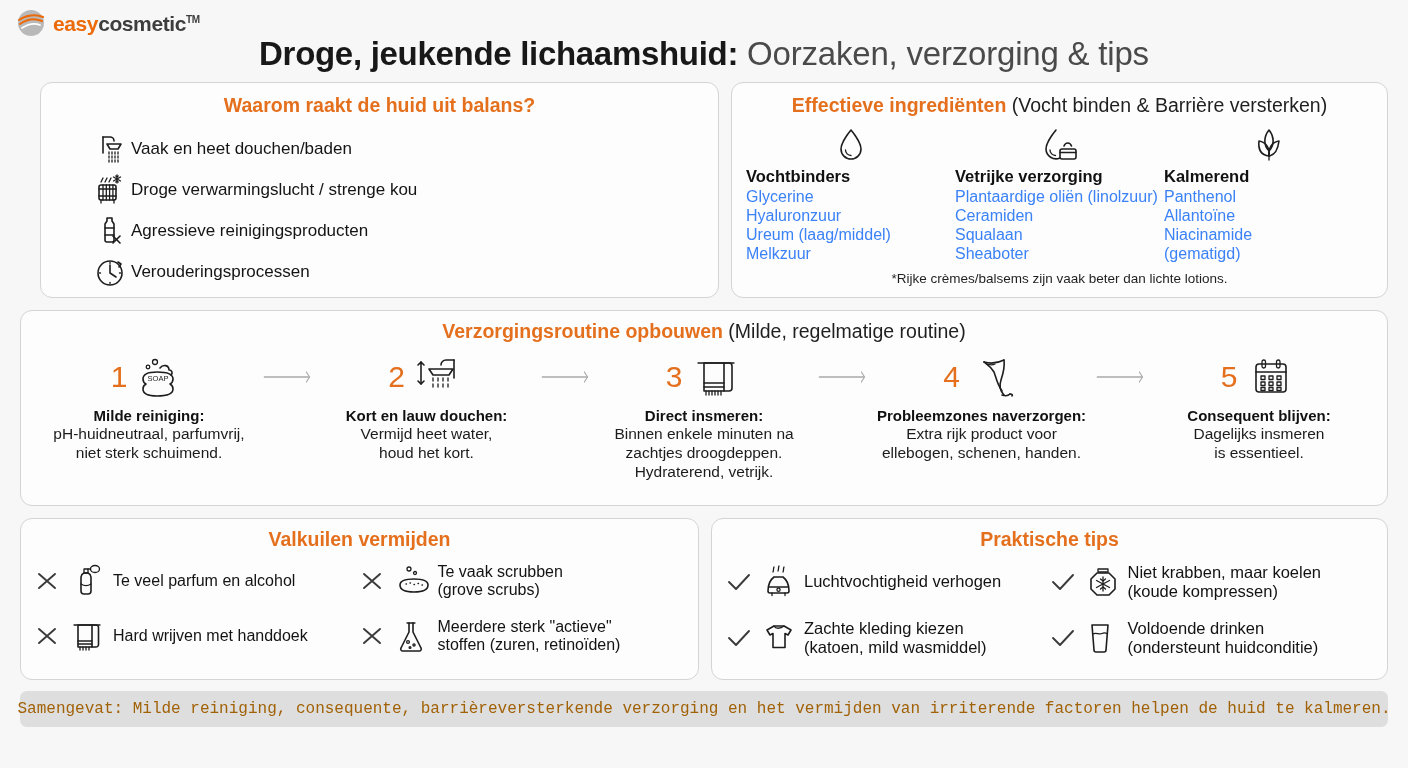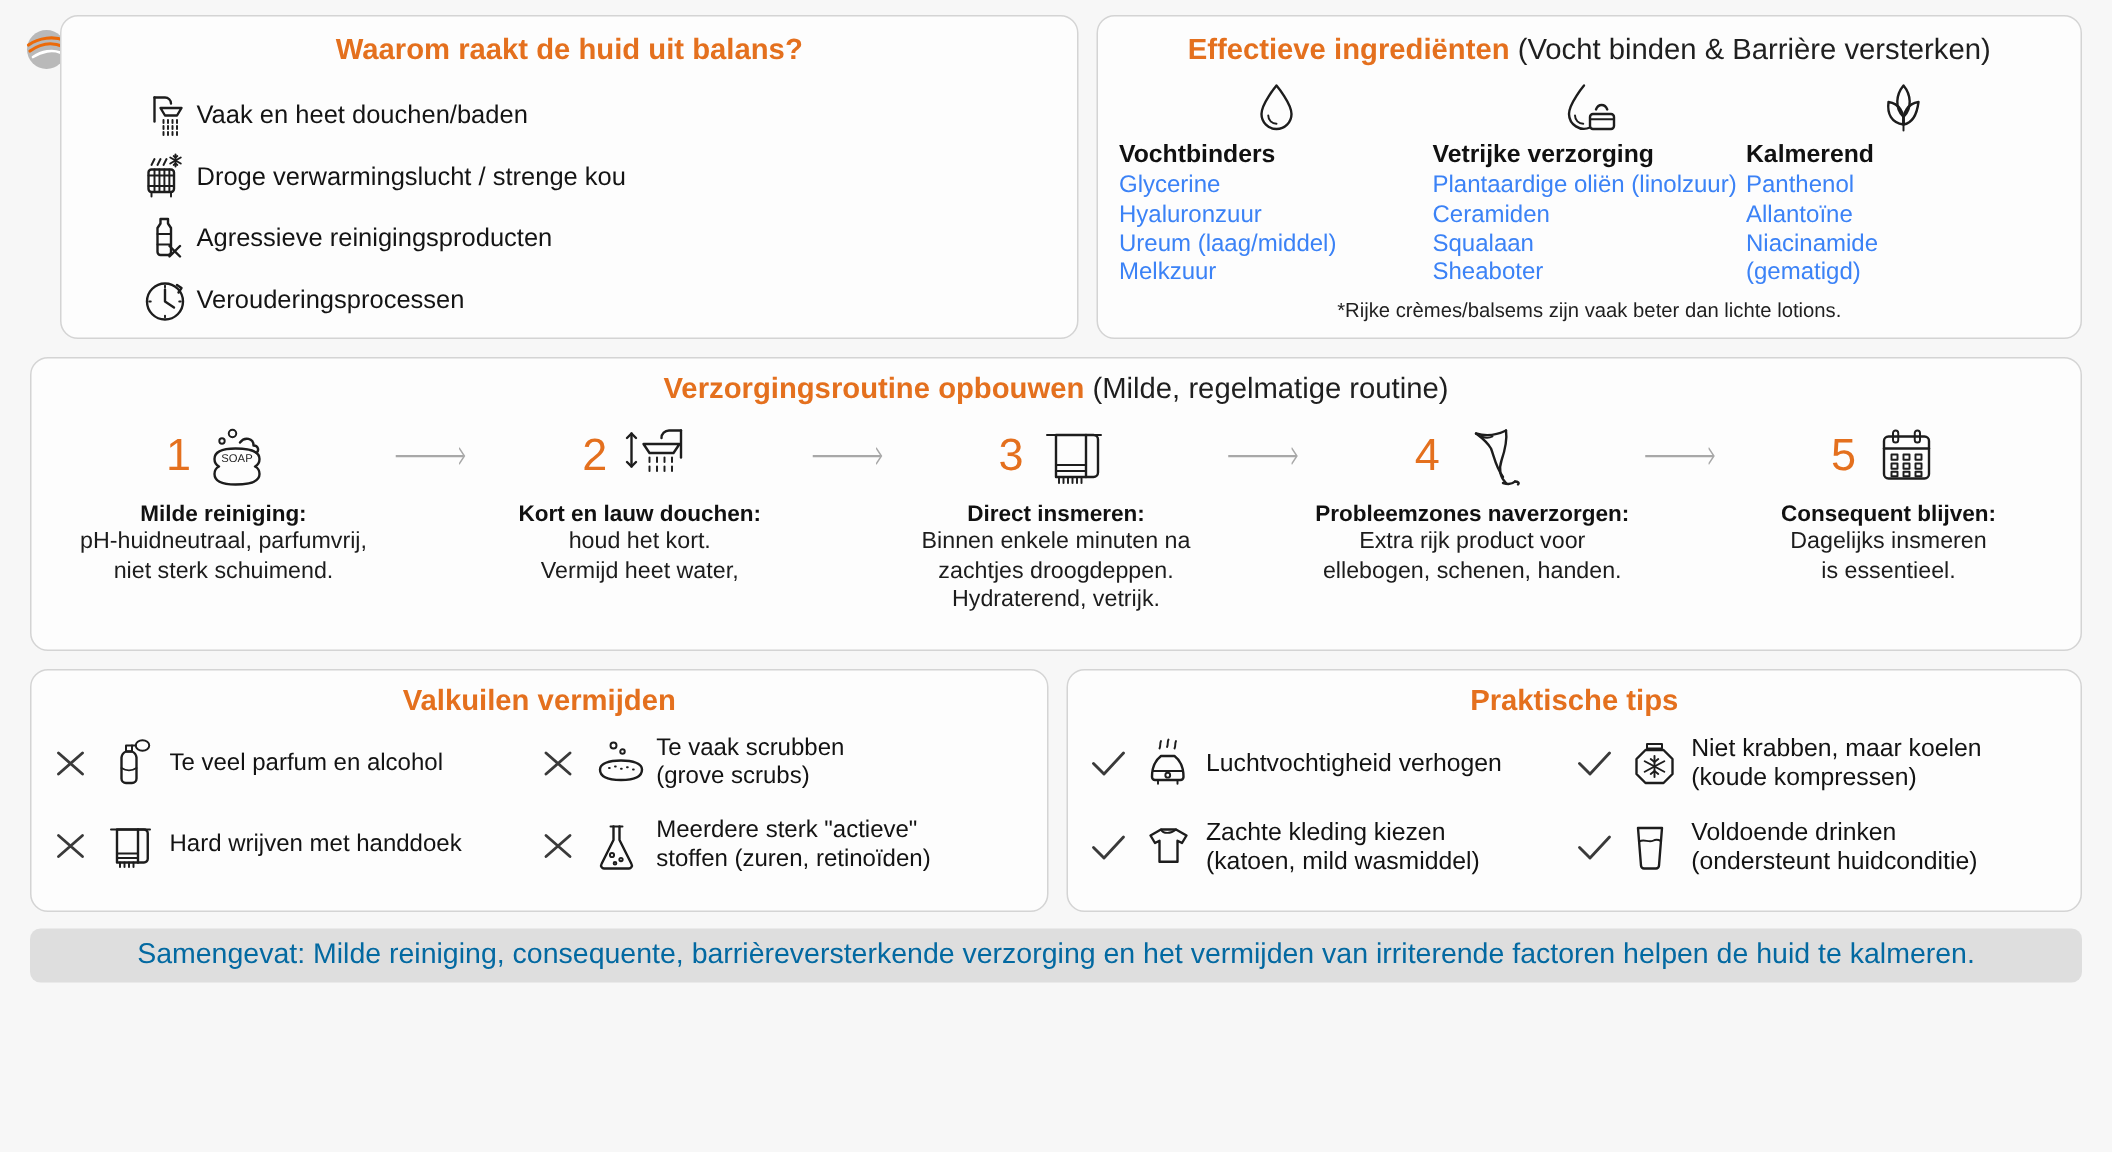--- a/index.html
+++ b/index.html
@@ -188,21 +188,21 @@
   
   .footer {
     margin-top: 11px;
     height: 36px;
     background: #dedede;
     border-radius: 7px;
     display: flex;
     align-items: center;
     justify-content: center;
   }
-  .footer-text { font-size: 19px; color: #0369a1; white-space: nowrap; }
+  .footer-text { font-size: 16px; color: #a16207; white-space: nowrap; font-family: Liberation Mono, monospace; }
 
   svg { display: block; }
   .st { fill: none; stroke: #1d1d1d; stroke-width: 1.6; stroke-linecap: round; stroke-linejoin: round; }
   .st-thin { fill: none; stroke: #1d1d1d; stroke-width: 1.3; stroke-linecap: round; stroke-linejoin: round; }
 </style>
 </head>
 <body>
 
 <div class="page">
 
@@ -213,20 +213,23 @@
         <path d="M3 12 C10 7, 20 6, 27 9" stroke="#ec6a09" stroke-width="2.1" fill="none" stroke-linecap="round"></path>
         <path d="M4 16 C11 11, 19 10, 26 13" stroke="#ec6a09" stroke-width="2.1" fill="none" stroke-linecap="round"></path>
         <path d="M6 20 C12 16, 19 15, 24 17" stroke="#ffffff" stroke-width="1.8" fill="none" stroke-linecap="round"></path>
       </svg>
     </span>
     <span class="logo-text">
       <span class="logo-easy">easy</span><span class="logo-cos">cosmetic</span><span class="logo-tm">TM</span>
     </span>
   </div>
 
+  <div class="main-title">
+    <span class="mt-bold">Droge, jeukende lichaamshuid:</span><span class="mt-light"> Oorzaken, verzorging &amp; tips</span>
+  </div>
 
   <div class="row1">
 
     <div class="card card-causes">
       <div class="card-title">
         <span class="ct-accent">Waarom raakt de huid uit balans?</span><span class="ct-rest"></span>
       </div>
       <div class="cause-list">
 
         <div class="cause-item">
@@ -431,22 +434,22 @@
                   <path d="M35 26 v3"></path>
                 <path d="M20 32 v3"></path>
                   <path d="M25 32 v3"></path>
                   <path d="M30 32 v3"></path>
                   <path d="M35 32 v3"></path>
               </g>
             </svg>
           </span>
         </div>
         <div class="step-head">Kort en lauw douchen:</div>
+        <div class="step-desc">Vermijd heet water,</div>
         <div class="step-desc">houd het kort.</div>
-        <div class="step-desc">Vermijd heet water,</div>
       </div>
 
       <div class="arrow">
         <svg width="100%" height="14" viewBox="0 0 120 14" preserveAspectRatio="none">
           <path d="M2 7 H112" stroke="#a8a8a8" stroke-width="1.5" fill="none"></path>
           <path d="M105 2 L113 7 L105 12" stroke="#a8a8a8" stroke-width="1.5" fill="none" stroke-linecap="round"></path>
         </svg>
       </div>
 
       <div class="step">

